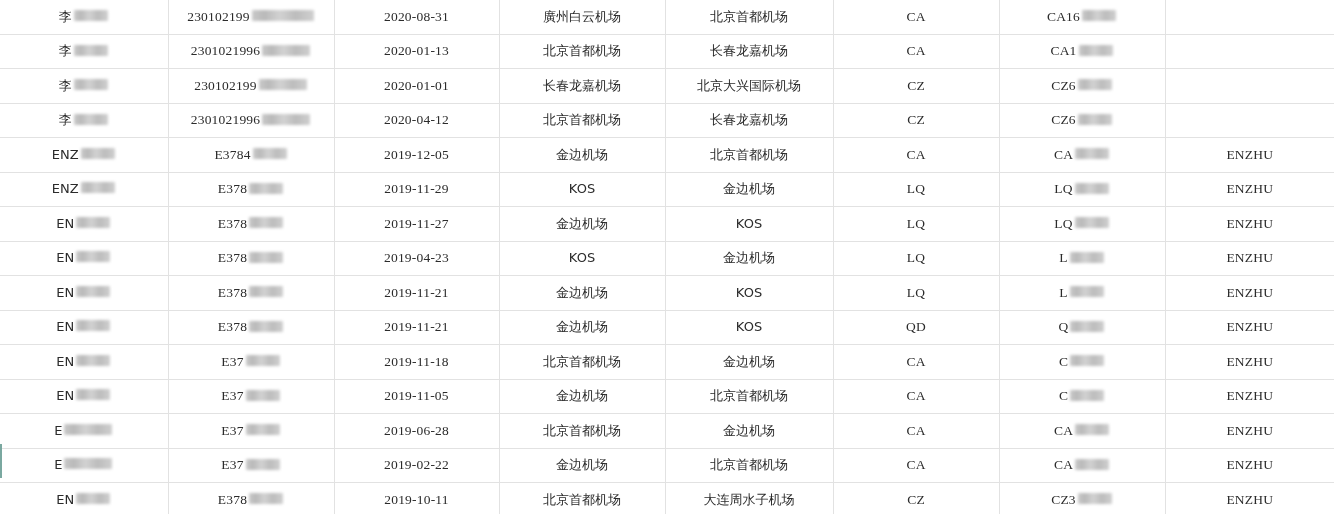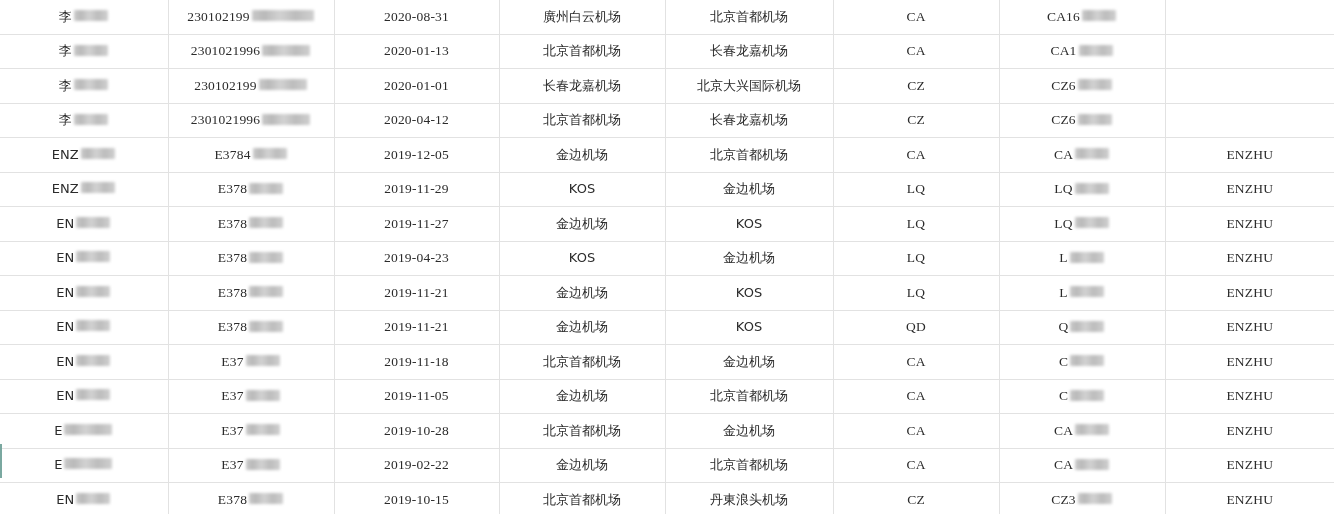--- a/index.html
+++ b/index.html
@@ -441,21 +441,21 @@
         <tr>
           <td><span class="cell-inner cn">
               <span>E</span>
               <span class="redact r-lg"></span>
             </span></td>
           <td><span class="cell-inner mono">
               <span>E37</span>
               <span class="redact r-md"></span>
             </span></td>
           <td><span class="cell-inner mono">
-              <span>2019-10-28</span>
+              <span>2019-06-28</span>
             </span></td>
           <td><span class="cell-inner cn">
               <span>北京首都机场</span>
             </span></td>
           <td><span class="cell-inner cn">
               <span>金边机场</span>
             </span></td>
           <td><span class="cell-inner mono">
               <span>CA</span>
             </span></td>
@@ -499,27 +499,27 @@
         <tr>
           <td><span class="cell-inner cn">
               <span>EN</span>
               <span class="redact r-md"></span>
             </span></td>
           <td><span class="cell-inner mono">
               <span>E378</span>
               <span class="redact r-md"></span>
             </span></td>
           <td><span class="cell-inner mono">
-              <span>2019-10-15</span>
-            </span></td>
-          <td><span class="cell-inner cn">
-              <span>北京首都机场</span>
-            </span></td>
-          <td><span class="cell-inner cn">
-              <span>丹東浪头机场</span>
+              <span>2019-10-11</span>
+            </span></td>
+          <td><span class="cell-inner cn">
+              <span>北京首都机场</span>
+            </span></td>
+          <td><span class="cell-inner cn">
+              <span>大连周水子机场</span>
             </span></td>
           <td><span class="cell-inner mono">
               <span>CZ</span>
             </span></td>
           <td><span class="cell-inner mono">
               <span>CZ3</span>
               <span class="redact r-md"></span>
             </span></td>
           <td><span class="cell-inner mono">
               <span>ENZHU</span>

